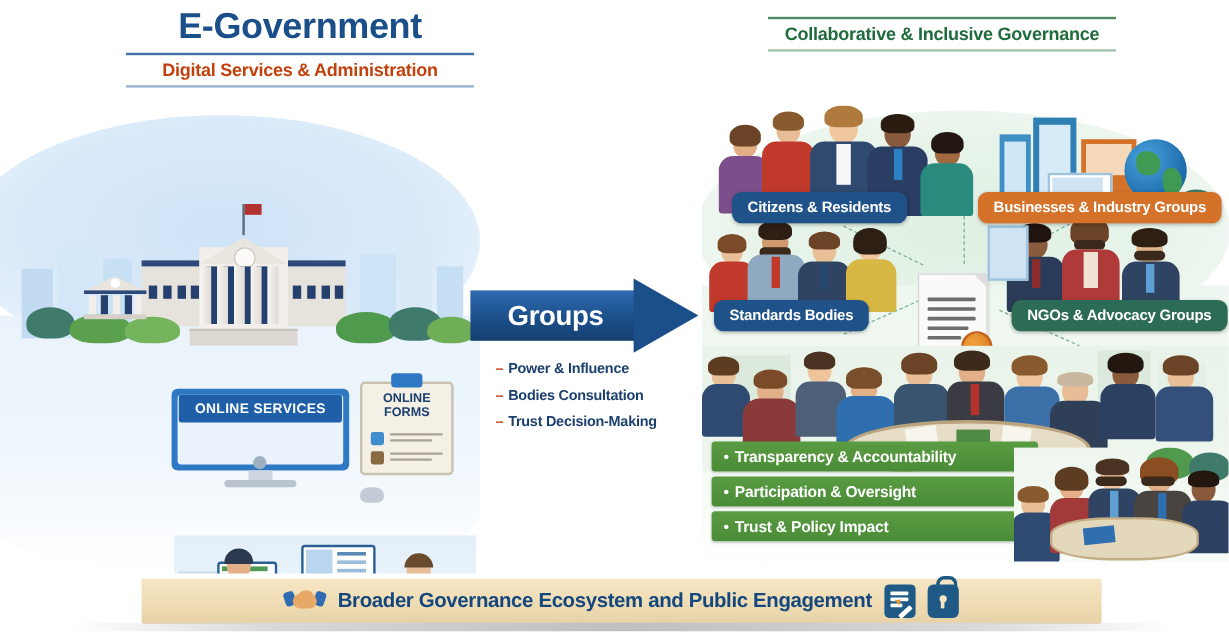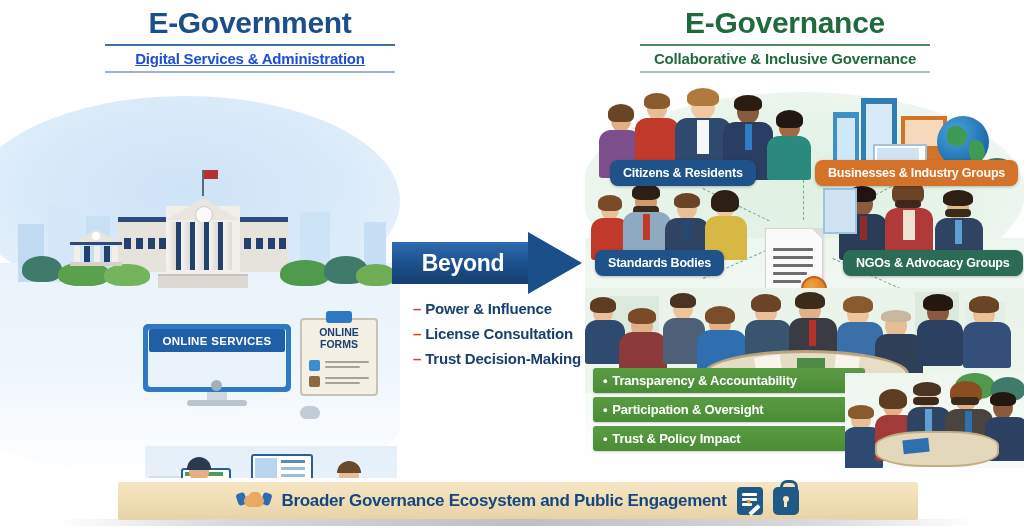--- a/index.html
+++ b/index.html
@@ -17,21 +17,21 @@
     font-size:30px;font-weight:bold;letter-spacing:-0.3px;
     line-height:1.0;white-space:nowrap;
   }
   .title-rule{height:2px;margin:6px auto 4px;}
   .title-sub{font-size:15px;font-weight:bold;white-space:nowrap;letter-spacing:-0.2px;}
   .title-rule2{height:1.5px;margin:4px auto 0;opacity:.7;}
 
   #title-left{left:40px;top:8px;width:420px;}
   #title-left .title-main{color:#1b4f8a;}
   #title-left .title-rule{background:#3f6fa5;width:290px;}
-  #title-left .title-sub{color:#1d4ed8;text-decoration:underline;}
+  #title-left .title-sub{color:#c2410c;}
   #title-left .title-rule2{background:#6f93bb;width:290px;}
 
   #title-right{left:575px;top:8px;width:420px;}
   #title-right .title-main{color:#1f6b3c;}
   #title-right .title-rule{background:#4d8c63;width:290px;}
   #title-right .title-sub{color:#1f6b3c;}
   #title-right .title-rule2{background:#79ab8d;width:290px;}
 
   
   #left-panel{
@@ -120,21 +120,21 @@
     position:absolute;left:136px;top:0;width:0;height:0;
     border-top:31px solid transparent;border-bottom:31px solid transparent;
     border-left:54px solid #1b4f8a;
   }
   .arrow-label{
     position:absolute;left:0;top:10px;width:142px;height:42px;
     display:flex;align-items:center;justify-content:center;
     color:#ffffff;font-size:23px;font-weight:bold;letter-spacing:-0.3px;
   }
   #mid-list{position:absolute;left:413px;top:300px;width:178px;}
-  .ml-item{font-size:15px;font-weight:bold;color:#1b3f6e;white-space:nowrap;margin-bottom:8px;letter-spacing:-0.2px;}
+  .ml-item{font-size:12px;font-weight:bold;color:#1b3f6e;white-space:nowrap;margin-bottom:8px;letter-spacing:-0.2px;}
   .ml-dash{color:#c2491f;font-weight:bold;margin-right:4px;}
 
   
   #right-panel{position:absolute;left:585px;top:88px;width:439px;height:390px;overflow:hidden;}
   .r-ellipse{
     position:absolute;left:-5px;top:4px;width:445px;height:200px;
     background:radial-gradient(ellipse at 50% 50%, #dff0e2 0%, #e8f4ea 55%, #f1f8f2 82%, rgba(255,255,255,0) 100%);
     border-radius:50%;
   }
   .r-lower{
@@ -228,21 +228,20 @@
 <div class="stage">
 
   <div class="title-block" id="title-left">
     <div class="title-main">E-Government</div>
     <div class="title-rule"></div>
     <div class="title-sub">Digital Services &amp; Administration</div>
     <div class="title-rule2"></div>
   </div>
 
   <div class="title-block" id="title-right">
-    <div class="title-main">E-Governance</div>
     <div class="title-rule"></div>
     <div class="title-sub">Collaborative &amp; Inclusive Governance</div>
     <div class="title-rule2"></div>
   </div>
 
   <div id="left-panel">
     <div class="ellipse-bg"></div>
     <div class="left-lower-bg"></div>
 
     <div class="skyline">
@@ -357,29 +356,29 @@
 
       <div class="w-head" style="left:194px;top:18px;width:20px;height:22px;background:#e8bd95;"></div>
       <div style="position:absolute;left:192px;top:15px;width:24px;height:12px;border-radius:12px 12px 0 0;background:#6a4a2c;"></div>
 
     </div>
   </div>
 
   <div id="arrow">
     <div class="arrow-shaft"></div>
     <div class="arrow-head"></div>
-    <div class="arrow-label">Beyond</div>
+    <div class="arrow-label">Groups</div>
   </div>
 
   <div id="mid-list">
     <div class="ml-item">
       <span class="ml-dash">–</span><span>Power &amp; Influence</span>
     </div>
     <div class="ml-item">
-      <span class="ml-dash">–</span><span>License Consultation</span>
+      <span class="ml-dash">–</span><span>Bodies Consultation</span>
     </div>
     <div class="ml-item">
       <span class="ml-dash">–</span><span>Trust Decision-Making</span>
     </div>
   </div>
 
   <div id="banner">
     <div class="handshake">
       <div class="hs-cuff" style="left:0;top:3px;width:9px;height:12px;transform:rotate(-18deg);"></div>
       <div class="hs-cuff" style="right:0;top:3px;width:9px;height:12px;transform:rotate(18deg);"></div>

